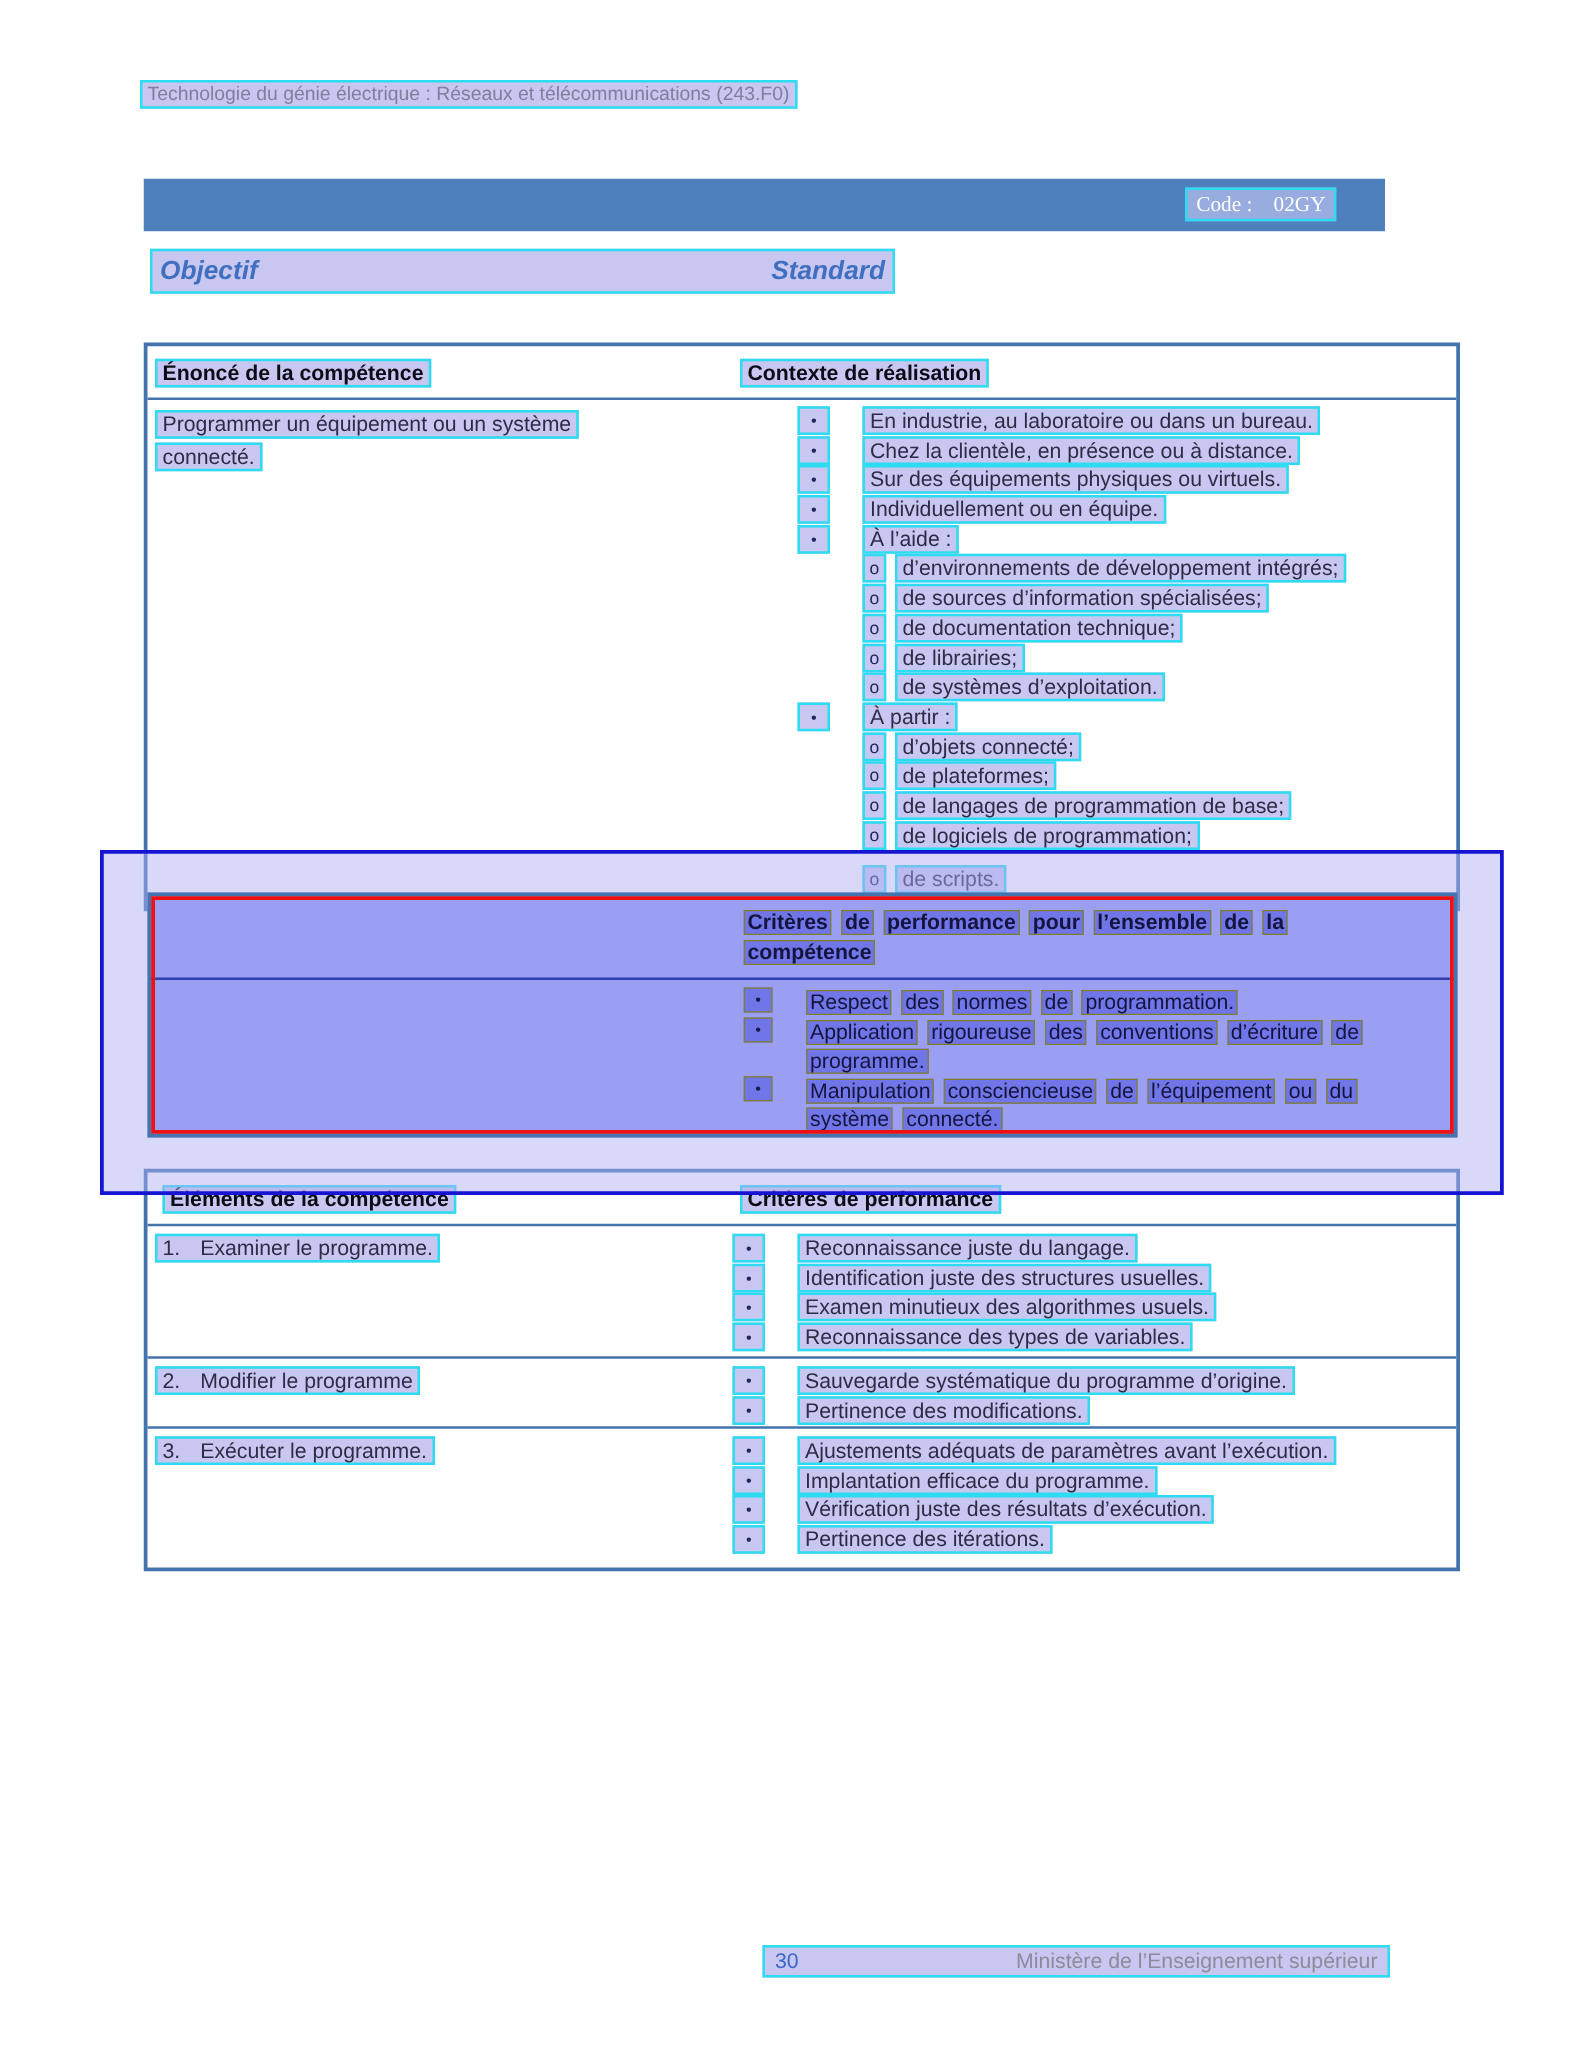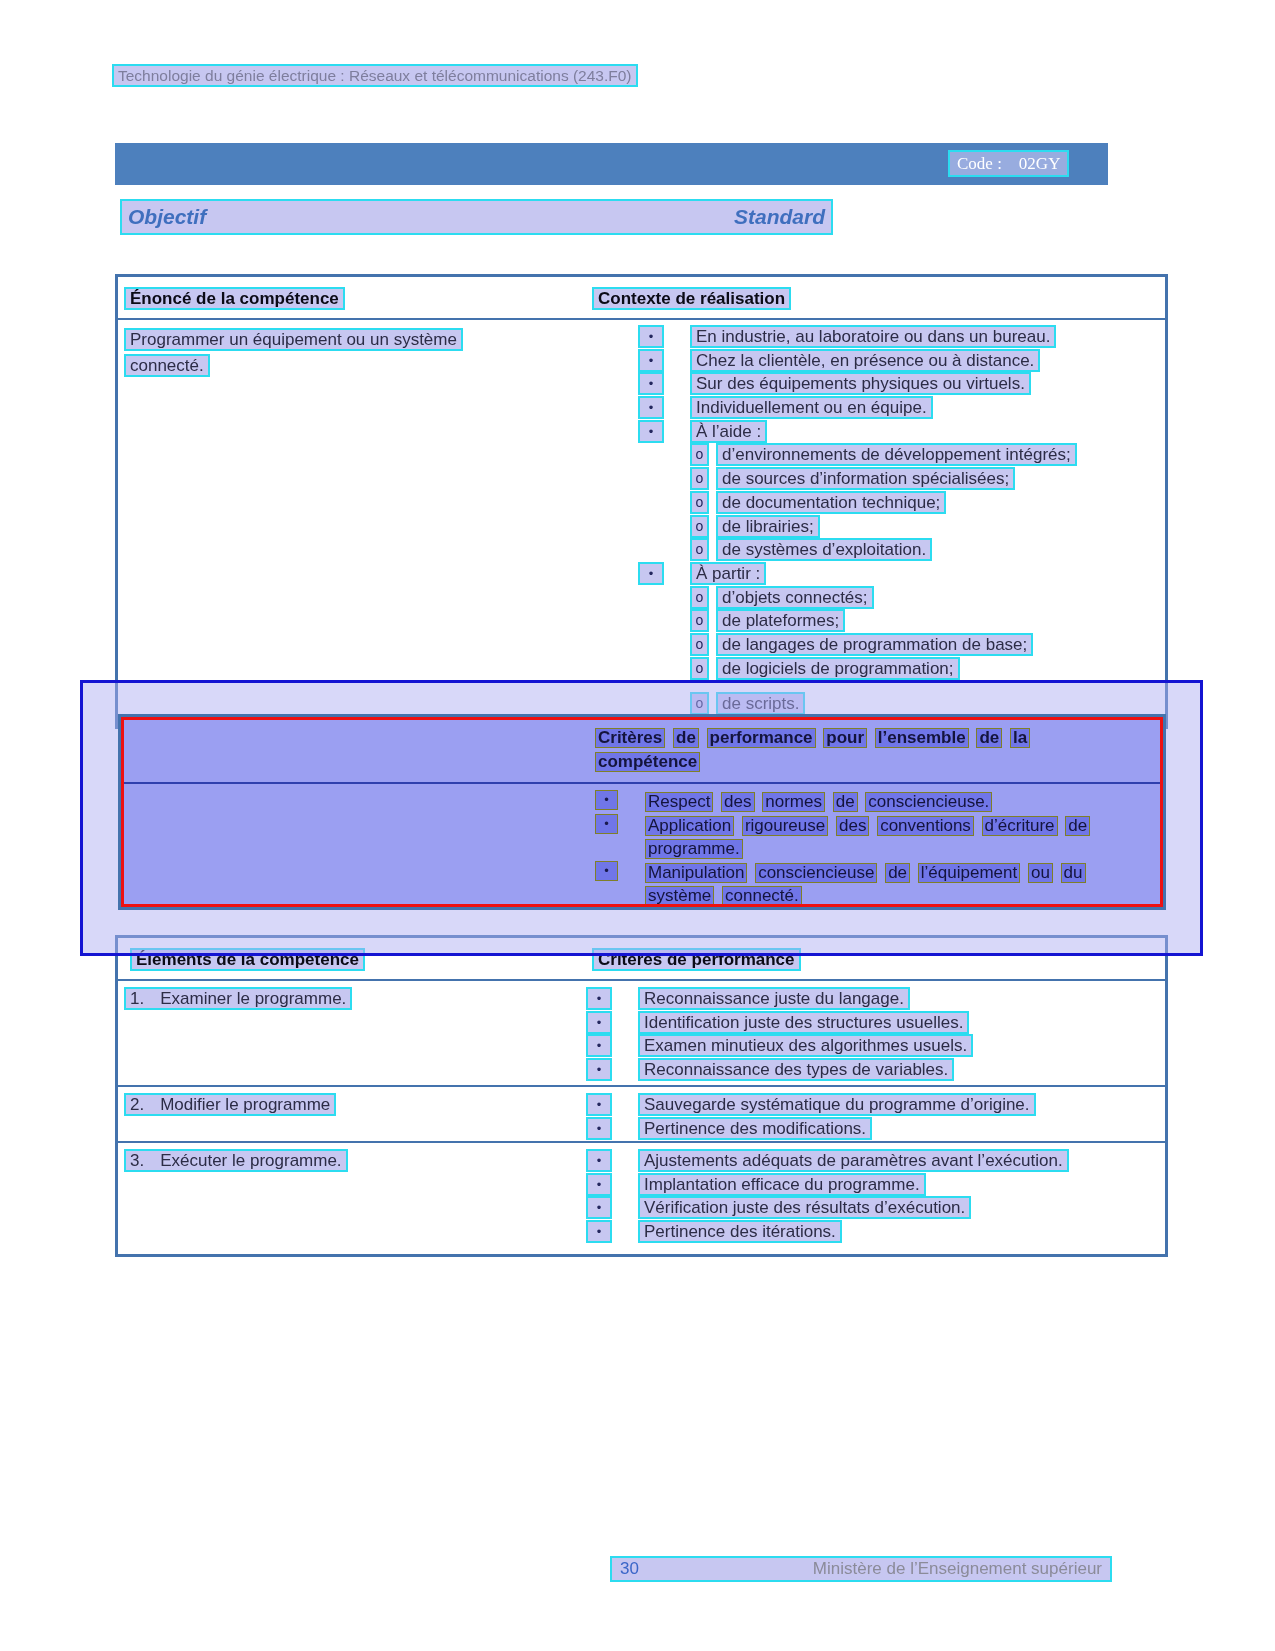--- a/index.html
+++ b/index.html
@@ -21,21 +21,21 @@
   
   .runhdr{position:absolute;left:112px;top:64px;text-align:right;}
   .runhdr .hl{font-size:15.5px;color:#7e7e9d;}
 
   
   .banner{position:absolute;left:115px;top:143px;width:993px;height:42px;background:#4d80bd;}
   .code{position:absolute;left:833px;top:7px;background:rgba(199,199,243,.62);
         border:2px solid #2cdcf0;color:#ffffff;white-space:pre;line-height:21px;padding:1px 7px;font-family:Liberation Serif, serif;}
 
   
-  .objstrip{position:absolute;left:120px;top:199px;width:713px;height:33px;box-sizing:border-box;
+  .objstrip{position:absolute;left:120px;top:199px;width:596px;height:33px;box-sizing:border-box;
             background:#c7c7f1;border:2px solid #2cdcf0;display:flex;
             justify-content:space-between;align-items:center;padding:16px 6px;}
   .objtxt{font-style:italic;font-weight:bold;font-size:21px;color:#3f6fbe;}
 
   
   .tbl{position:absolute;left:115px;width:1053px;border:3px solid #4473ad;box-sizing:border-box;background:#fff;}
   .thead{display:flex;border-bottom:2px solid #4473ad;padding:10px 0 8px 6px;}
   .c1{width:468px;flex-shrink:0;}
   .c2{flex:1;}
   .tbody{display:flex;padding-top:5px;gap:46px;}
@@ -147,21 +147,21 @@
         <div class="bl">
             <span class="hl b2">o</span>
             <span class="hl">de systèmes d’exploitation.</span>
           </div>
         <div class="bl">
             <span class="hl b1">•</span>
             <span class="hl">À partir :</span>
           </div>
         <div class="bl">
             <span class="hl b2">o</span>
-            <span class="hl">d’objets connectés;</span>
+            <span class="hl">d’objets connecté;</span>
           </div>
         <div class="bl">
             <span class="hl b2">o</span>
             <span class="hl">de plateformes;</span>
           </div>
         <div class="bl">
             <span class="hl b2">o</span>
             <span class="hl">de langages de programmation de base;</span>
           </div>
         <div class="bl">
@@ -182,21 +182,21 @@
       <div class="c1"></div>
       <div class="c2">
         <div class="ens-title"><span class="wb">Critères</span> <span class="wb">de</span> <span class="wb">performance</span> <span class="wb">pour</span> <span class="wb">l’ensemble</span> <span class="wb">de</span> <span class="wb">la</span> <span class="wb">compétence</span> </div>
       </div>
     </div>
     <div class="ens-body">
       <div class="c1"></div>
       <div class="c2">
         <div class="ens-row">
             <span class="wb wbul">•</span>
-            <div class="ens-b"><span class="wb">Respect</span> <span class="wb">des</span> <span class="wb">normes</span> <span class="wb">de</span> <span class="wb">consciencieuse.</span> </div>
+            <div class="ens-b"><span class="wb">Respect</span> <span class="wb">des</span> <span class="wb">normes</span> <span class="wb">de</span> <span class="wb">programmation.</span> </div>
           </div>
         <div class="ens-row">
             <span class="wb wbul">•</span>
             <div class="ens-b"><span class="wb">Application</span> <span class="wb">rigoureuse</span> <span class="wb">des</span> <span class="wb">conventions</span> <span class="wb">d’écriture</span> <span class="wb">de</span> <span class="wb">programme.</span> </div>
           </div>
         <div class="ens-row">
             <span class="wb wbul">•</span>
             <div class="ens-b"><span class="wb">Manipulation</span> <span class="wb">consciencieuse</span> <span class="wb">de</span> <span class="wb">l’équipement</span> <span class="wb">ou</span> <span class="wb">du</span> <span class="wb">système</span> <span class="wb">connecté.</span> </div>
           </div>
       </div>

